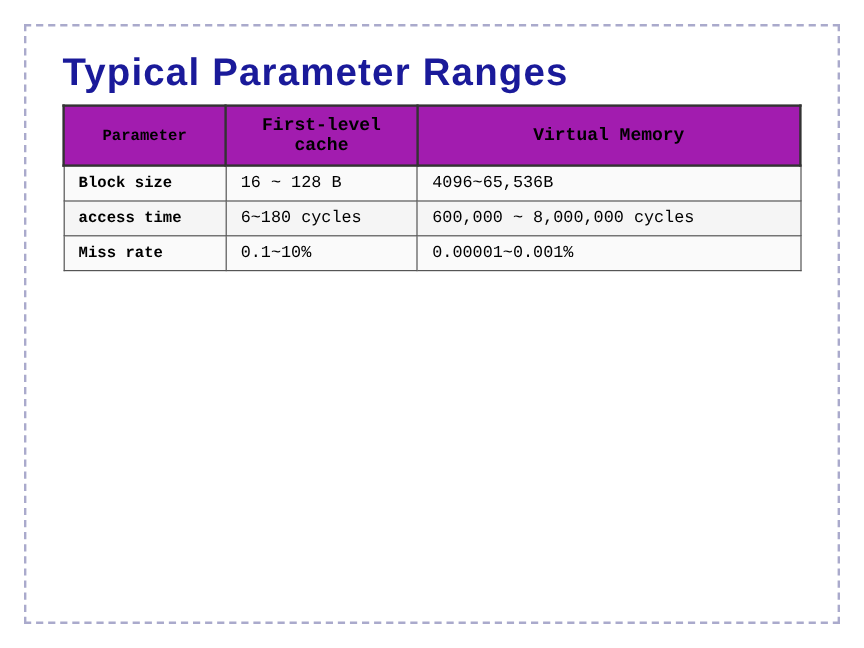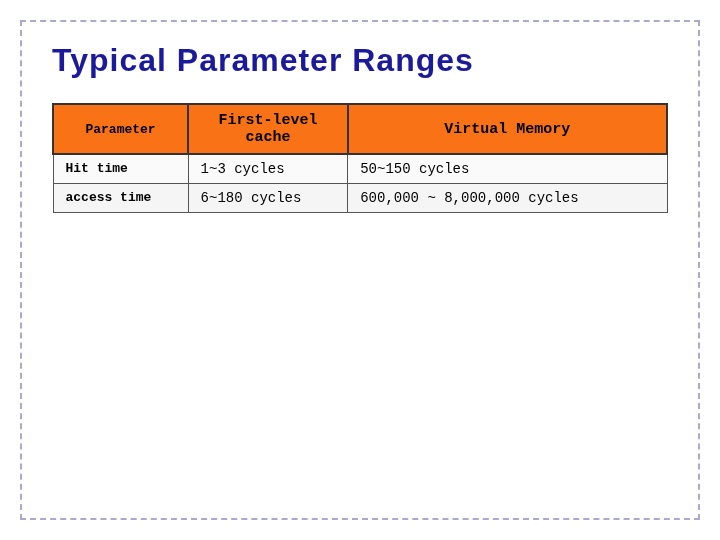--- a/index.html
+++ b/index.html
@@ -18,21 +18,21 @@
       justify-content: center;
     }
 
     .slide-container {
       width: 680px;
       height: 500px;
       border: 2px dashed #aaaacc;
       padding: 20px 30px;
       display: flex;
       flex-direction: column;
-      gap: 24px;
+      gap: 8px;
     }
 
     .slide-title {
       font-size: 32px;
       font-weight: bold;
       color: #1a1a9a;
       font-family: 'Comic Sans MS', 'Chalkboard SE', cursive, sans-serif;
       letter-spacing: 1px;
     }
 
@@ -45,21 +45,21 @@
       border-collapse: collapse;
       font-family: 'Courier New', Courier, monospace;
     }
 
     thead tr th {
       border: 2px solid #333;
       padding: 7px 12px;
       text-align: center;
       font-size: 15px;
       font-weight: bold;
-      background: #f97316;
+      background: #a21caf;
     }
 
     tbody tr td {
       border: 1px solid #555;
       padding: 6px 12px;
       font-size: 14px;
       vertical-align: top;
     }
 
     tbody tr:nth-child(odd) {
@@ -93,26 +93,31 @@
   <div class="table-wrapper">
     <table>
       <thead>
         <tr>
           <th class="col-param">Parameter</th>
           <th class="col-first">First-level cache</th>
           <th class="col-vm">Virtual Memory</th>
         </tr>
       </thead>
       <tbody id="table-body">
-          <tr>
-            <td class="col-param">Hit time</td>
-            <td class="col-first">1~3 cycles</td>
-            <td class="col-vm">50~150 cycles</td>
+      <tr>
+            <td class="col-param">Block size</td>
+            <td class="col-first">16 ~ 128 B</td>
+            <td class="col-vm">4096~65,536B</td>
           </tr>
           <tr>
             <td class="col-param">access time</td>
             <td class="col-first">6~180 cycles</td>
             <td class="col-vm">600,000 ~ 8,000,000 cycles</td>
+          </tr>
+          <tr>
+            <td class="col-param">Miss rate</td>
+            <td class="col-first">0.1~10%</td>
+            <td class="col-vm">0.00001~0.001%</td>
           </tr>
         </tbody>
     </table>
   </div>
 </div>
 
 </body></html>

